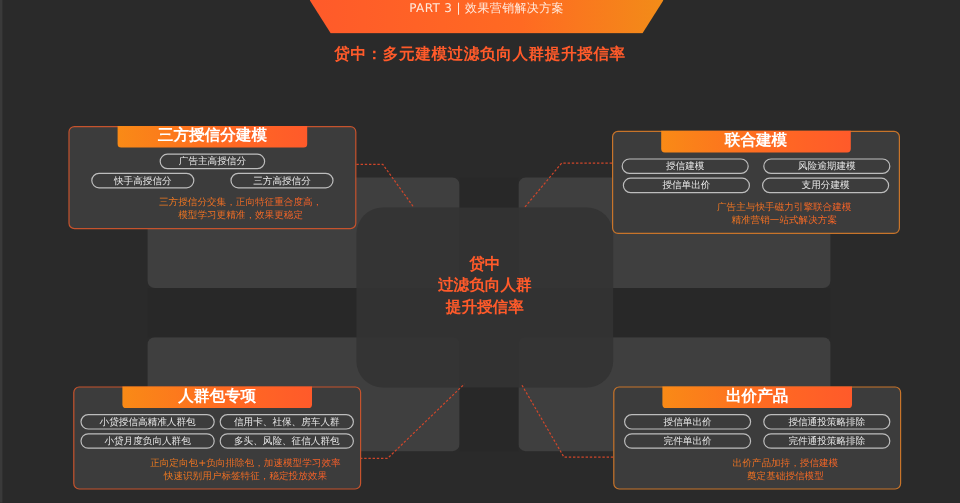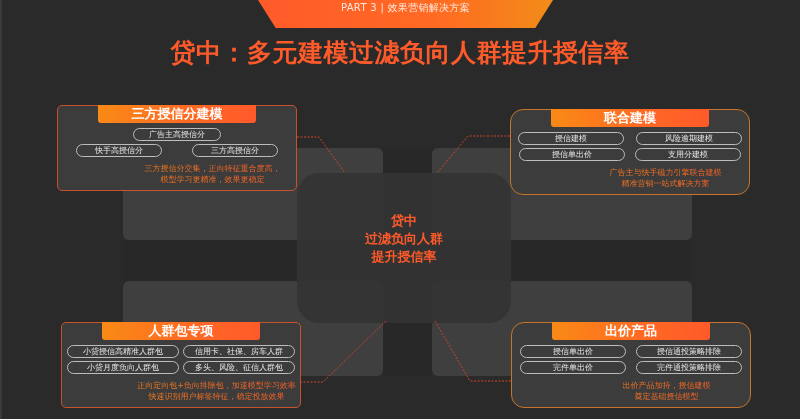--- a/index.html
+++ b/index.html
@@ -16,21 +16,21 @@
     
     .banner {
       position: absolute; left: 258px; top: 0; width: 295px; height: 28px;
       background: linear-gradient(90deg, #ff5a2a 0%, #ff6a22 60%, #f28c18 100%);
       clip-path: polygon(0 0, 100% 0, 94% 100%, 6% 100%);
       color: #ffe9dc; font-size: 10px; line-height: 16px; text-align: center;
       letter-spacing: 0.3px;
     }
     .main-title {
       position: absolute; left: 0; top: 36px; width: 800px; text-align: center;
-      color: #ff5a2a; font-size: 25px; font-weight: bold; letter-spacing: 0.5px;
+      color: #ff5a2a; font-size: 13px; font-weight: bold; letter-spacing: 0.5px;
     }
     
     .tile { position: absolute; background: #3f3f3f; border-radius: 6px; }
     .tile.tl { left: 123px; top: 148px; width: 260px; height: 92px; }
     .tile.tr { left: 432px; top: 148px; width: 260px; height: 92px; }
     .tile.bl { left: 123px; top: 281px; width: 260px; height: 95px; }
     .tile.br { left: 432px; top: 281px; width: 260px; height: 95px; }
     .vband {
       position: absolute; left: 383px; top: 148px; width: 49px; height: 228px;
       background: #282828;
@@ -50,36 +50,36 @@
     }
     
     svg.connectors { position: absolute; left: 0; top: 0; width: 800px; height: 419px; }
 
     
     .card {
       position: absolute; width: 240px; height: 86px;
       background: #3c3c3c; border-radius: 5px;
       border: 1px solid #c6532d;
     }
-    .card.orange-border { border-color: #c8742a; border-radius: 13px; }
+    .card.orange-border { border-color: #c8742a; }
     .card-header {
       position: absolute; left: 40px; top: -1px; width: 158px; height: 18px;
       background: linear-gradient(90deg, #f98a16 0%, #ff6a22 55%, #ff5a2a 100%);
       color: #ffffff; font-weight: bold; font-size: 13px; line-height: 18px;
       text-align: center; border-radius: 0 0 3px 3px;
     }
     .pills { position: absolute; left: 0; top: 22px; width: 100%; }
     .pill-row { display: flex; justify-content: center; gap: 8px; margin-bottom: 3px; }
     .pill {
       border: 1px solid #bdbdbd; border-radius: 8px; height: 13px;
       color: #e8e8e8; font-size: 8px; line-height: 11px; text-align: center;
       padding: 0 6px; white-space: nowrap;
     }
     .card-desc {
-      position: absolute; left: 12px; width: 100%; text-align: center;
+      position: absolute; left: 0; width: 100%; text-align: center;
       font-size: 8px; line-height: 11px;
       background: linear-gradient(90deg, #f28c18, #ff5a2a);
       -webkit-background-clip: text; background-clip: text; color: transparent; padding-left: 47px;
     }
   </style>
 </head>
 <body>
 
 <div class="left-strip"></div>
 

